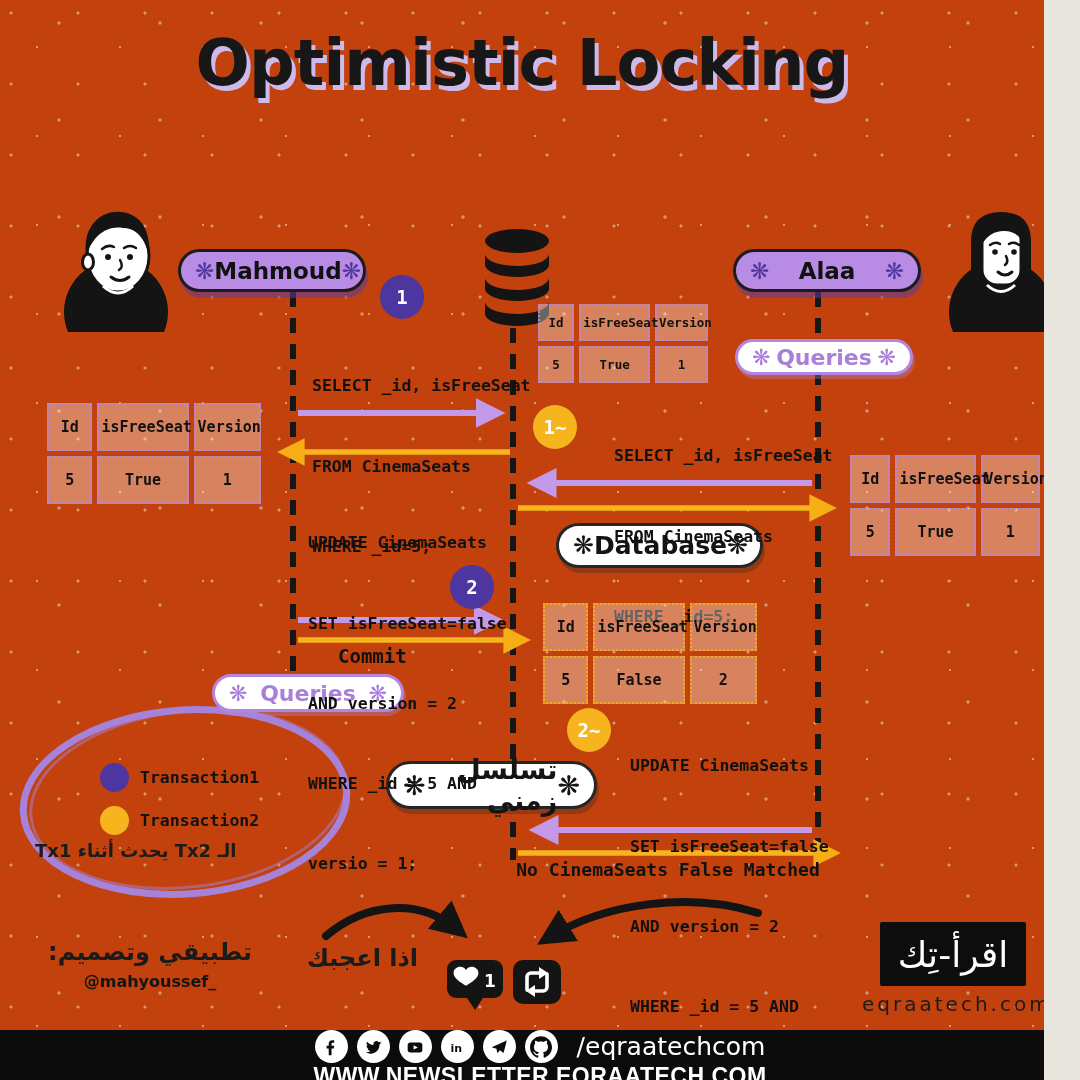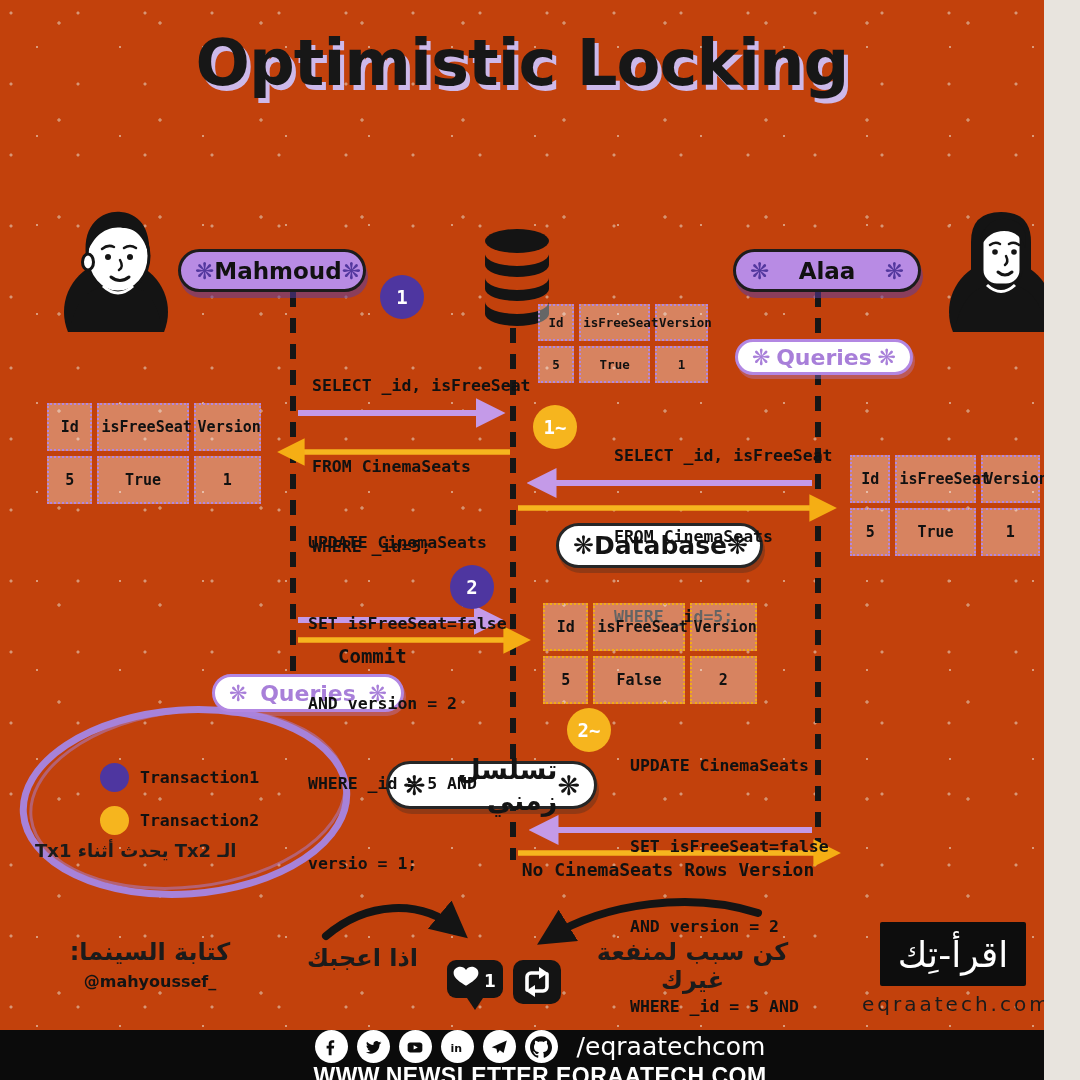--- a/index.html
+++ b/index.html
@@ -318,32 +318,31 @@
     </tr>
     <tr>
       <td>5</td>
       <td>False</td>
       <td>2</td>
     </tr>
   </tbody>
     </table>
 
   <div class="abs hand" style="left:338px;top:645px;font-size:19px;">Commit</div>
-  <div class="abs hand" style="left:508px;top:859px;width:320px;text-align:center;font-size:18px;">No CinemaSeats Rows Version</div>
+  <div class="abs hand" style="left:508px;top:859px;width:320px;text-align:center;font-size:18px;">No CinemaSeats False Matched</div>
 
   <div class="abs legend-dot" style="left:100px;top:763px;background:#4e36a0;"></div>
   <div class="abs hand" style="left:140px;top:768px;font-size:16.5px;">Transaction1</div>
   <div class="abs legend-dot" style="left:100px;top:806px;background:#f6b51e;"></div>
   <div class="abs hand" style="left:140px;top:811px;font-size:16.5px;">Transaction2</div>
   <div class="abs ar rtl" style="left:35px;top:840px;width:280px;text-align:left;font-size:18px;">الـ Tx2 يحدث أثناء Tx1</div>
 
-  <div class="abs ar rtl" style="left:40px;top:938px;width:220px;text-align:center;">كتابة السينما:</div>
+  <div class="abs ar rtl" style="left:40px;top:938px;width:220px;text-align:center;">تطبيقي وتصميم:</div>
   <div class="abs" style="left:40px;top:972px;width:220px;text-align:center;font-size:16px;font-weight:bold;">@mahyoussef_</div>
   <div class="abs ar rtl" style="left:295px;top:944px;width:135px;text-align:center;">اذا اعجبك</div>
-  <div class="abs ar rtl" style="left:570px;top:938px;width:245px;text-align:center;">كن سبب لمنفعة غيرك</div>
 
   <div class="abs" style="left:445px;top:956px;">
     <svg width="60" height="56" viewBox="0 0 60 56">
       <rect x="2" y="4" width="56" height="38" rx="9" fill="#141414"></rect>
       <path d="M22 42 L30 54 L38 42 Z" fill="#141414"></path>
       <path d="M21 14 c-3.4-5.6-12.4-3.4-12.4 3 c0 5.2 7 9.4 12.4 12.8 c5.4-3.4 12.4-7.6 12.4-12.8 c0-6.4-9-8.6-12.4-3 z" fill="#ffffff"></path>
       <text x="39" y="31" font-size="17" font-weight="bold" fill="#ffffff" font-family="DejaVu Sans, sans-serif">1</text>
     </svg>
   </div>
   <div class="abs" style="left:512px;top:958px;">

